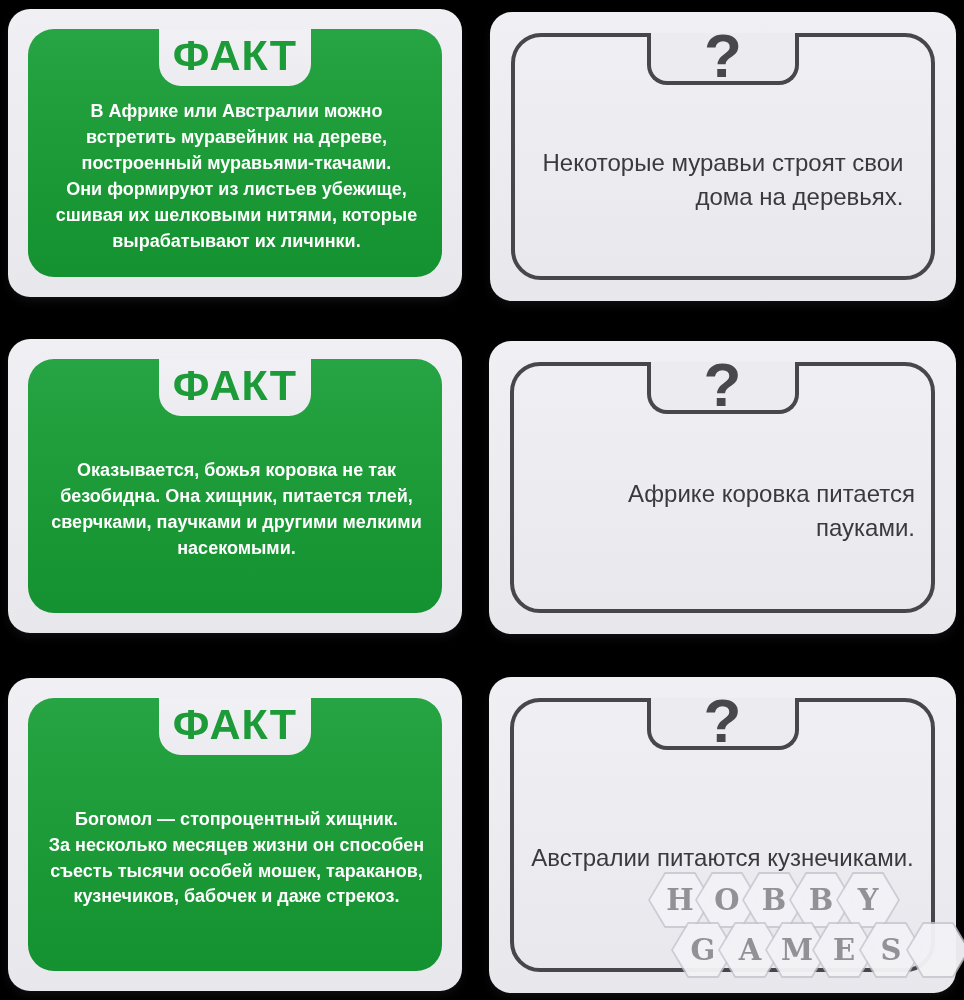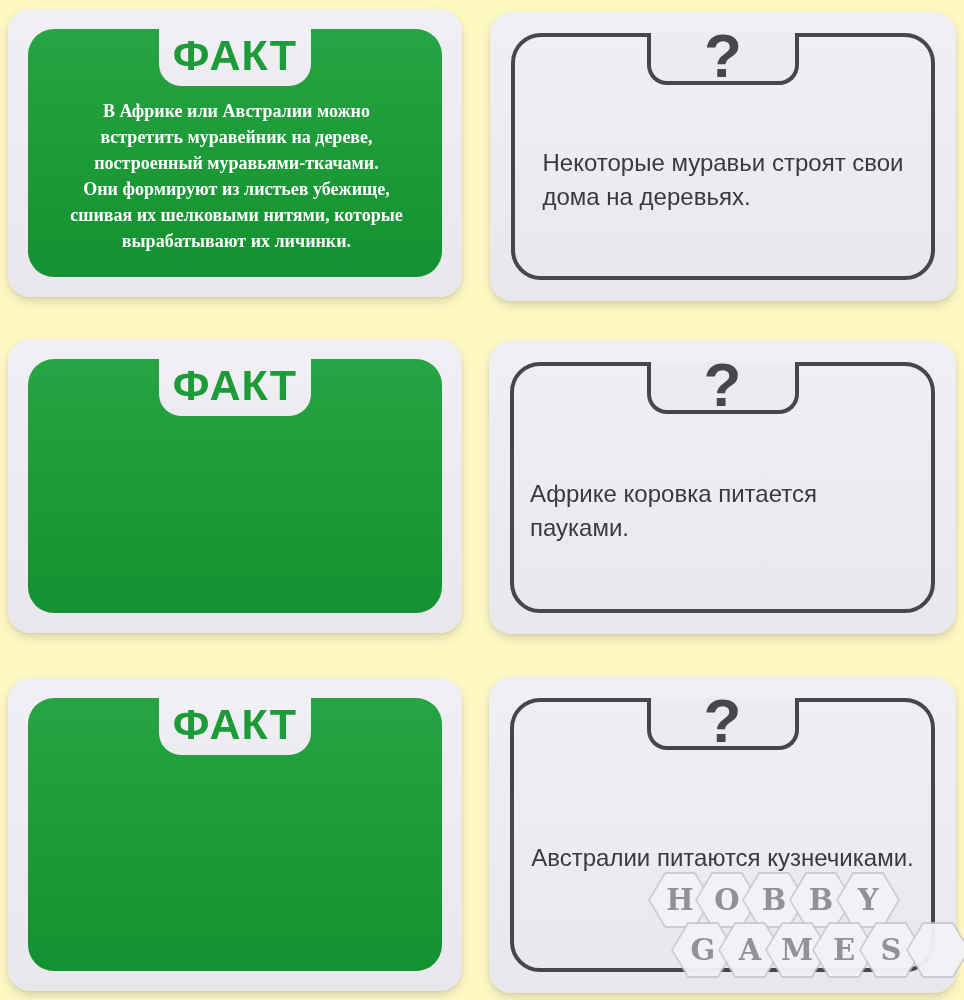--- a/index.html
+++ b/index.html
@@ -4,21 +4,21 @@
 <style>
   html, body { margin: 0; padding: 0; }
   body {
     font-family: "Liberation Sans", "DejaVu Sans", sans-serif;
     background: #ffffff;
   }
   #page {
     position: relative;
     width: 964px;
     height: 1000px;
-    background: #fef9c3;
+    background: #000000;
     overflow: hidden;
   }
 
   
   .card {
     position: absolute;
     background: linear-gradient(180deg, #f0f0f4 0%, #ececf0 55%, #e7e7ec 100%);
     border-radius: 22px;
     box-shadow: 0 5px 10px rgba(70,70,85,0.18), 0 1px 3px rgba(70,70,85,0.10);
   }
@@ -58,21 +58,20 @@
     color: #1d9b39;
     padding-bottom: 4px;
   }
   .fact-body-wrap {
     flex: 1;
     margin-top: 62px;
     display: flex;
     align-items: center;
     justify-content: center;
     padding: 0 4px 14px 7px;
-    font-family: Liberation Serif, serif;
   }
   .fact-body {
     white-space: pre-line;
     text-align: center;
     color: #ffffff;
     font-size: 18px;
     font-weight: bold;
     line-height: 1.44;
   }
 
@@ -110,21 +109,21 @@
   .q-body-wrap {
     position: absolute;
     inset: 0;
     display: flex;
     align-items: center;
     justify-content: center;
     padding: 58px 16px 12px 16px;
   }
   .q-body {
     white-space: pre-line;
-    text-align: left;
+    text-align: right;
     color: #3a3a3d;
     font-size: 24px;
     line-height: 1.38;
   }
 
   
   #watermark {
     position: absolute;
     left: 640px;
     top: 872px;
@@ -199,38 +198,50 @@
 дома на деревьях.</span>
       </div>
     </div>
   </div>
 
   <div class="card" id="card-fact-2">
     <div class="green-panel">
       <div class="fact-tab">
         <span class="fact-title">ФАКТ</span>
       </div>
+      <div class="fact-body-wrap">
+        <span class="fact-body">Оказывается, божья коровка не так
+безобидна. Она хищник, питается тлей,
+сверчками, паучками и другими мелкими
+насекомыми.</span>
+      </div>
     </div>
   </div>
 
   <div class="card" id="card-question-2">
     <div class="q-frame">
       <div class="q-notch"></div>
       <div class="q-mark">?</div>
       <div class="q-body-wrap">
         <span class="q-body">Африке коровка питается пауками.</span>
       </div>
     </div>
   </div>
 
   <div class="card" id="card-fact-3">
     <div class="green-panel">
       <div class="fact-tab">
         <span class="fact-title">ФАКТ</span>
       </div>
+      <div class="fact-body-wrap">
+        <span class="fact-body">Богомол — стопроцентный хищник.
+За несколько месяцев жизни он способен
+съесть тысячи особей мошек, тараканов,
+кузнечиков, бабочек и даже стрекоз.</span>
+      </div>
     </div>
   </div>
 
   <div class="card" id="card-question-3">
     <div class="q-frame">
       <div class="q-notch"></div>
       <div class="q-mark">?</div>
       <div class="q-body-wrap">
         <span class="q-body">Австралии питаются кузнечиками.</span>
       </div>

